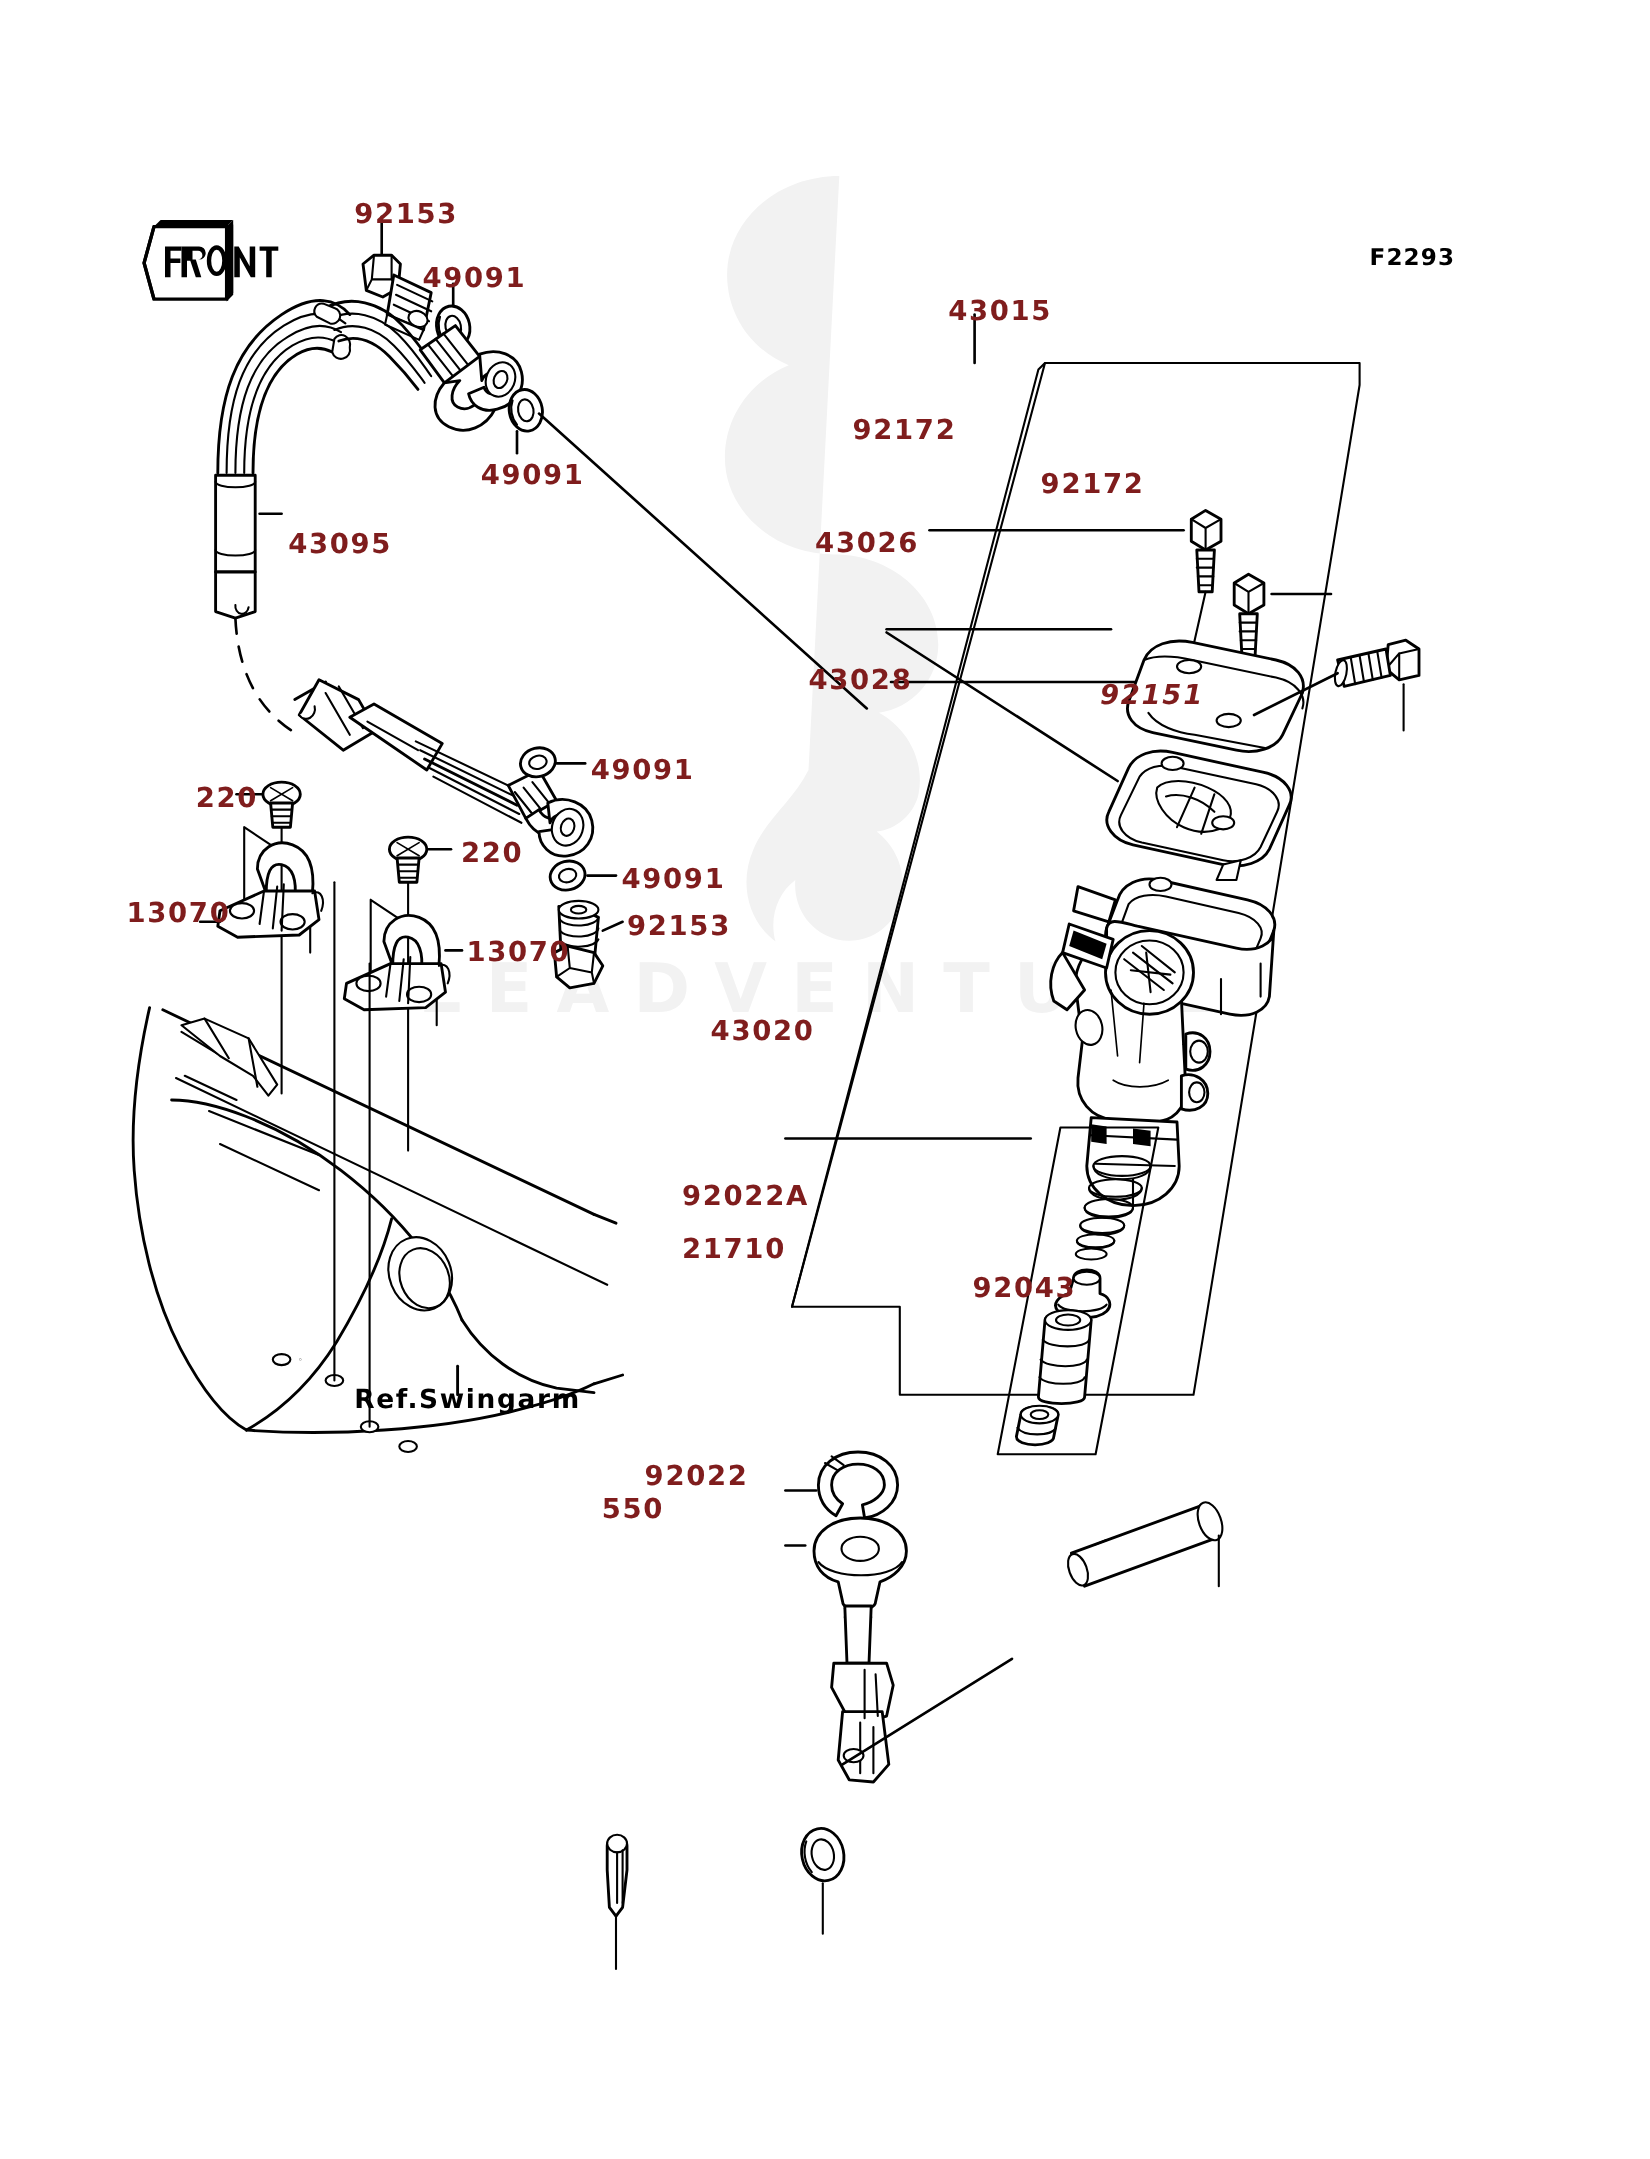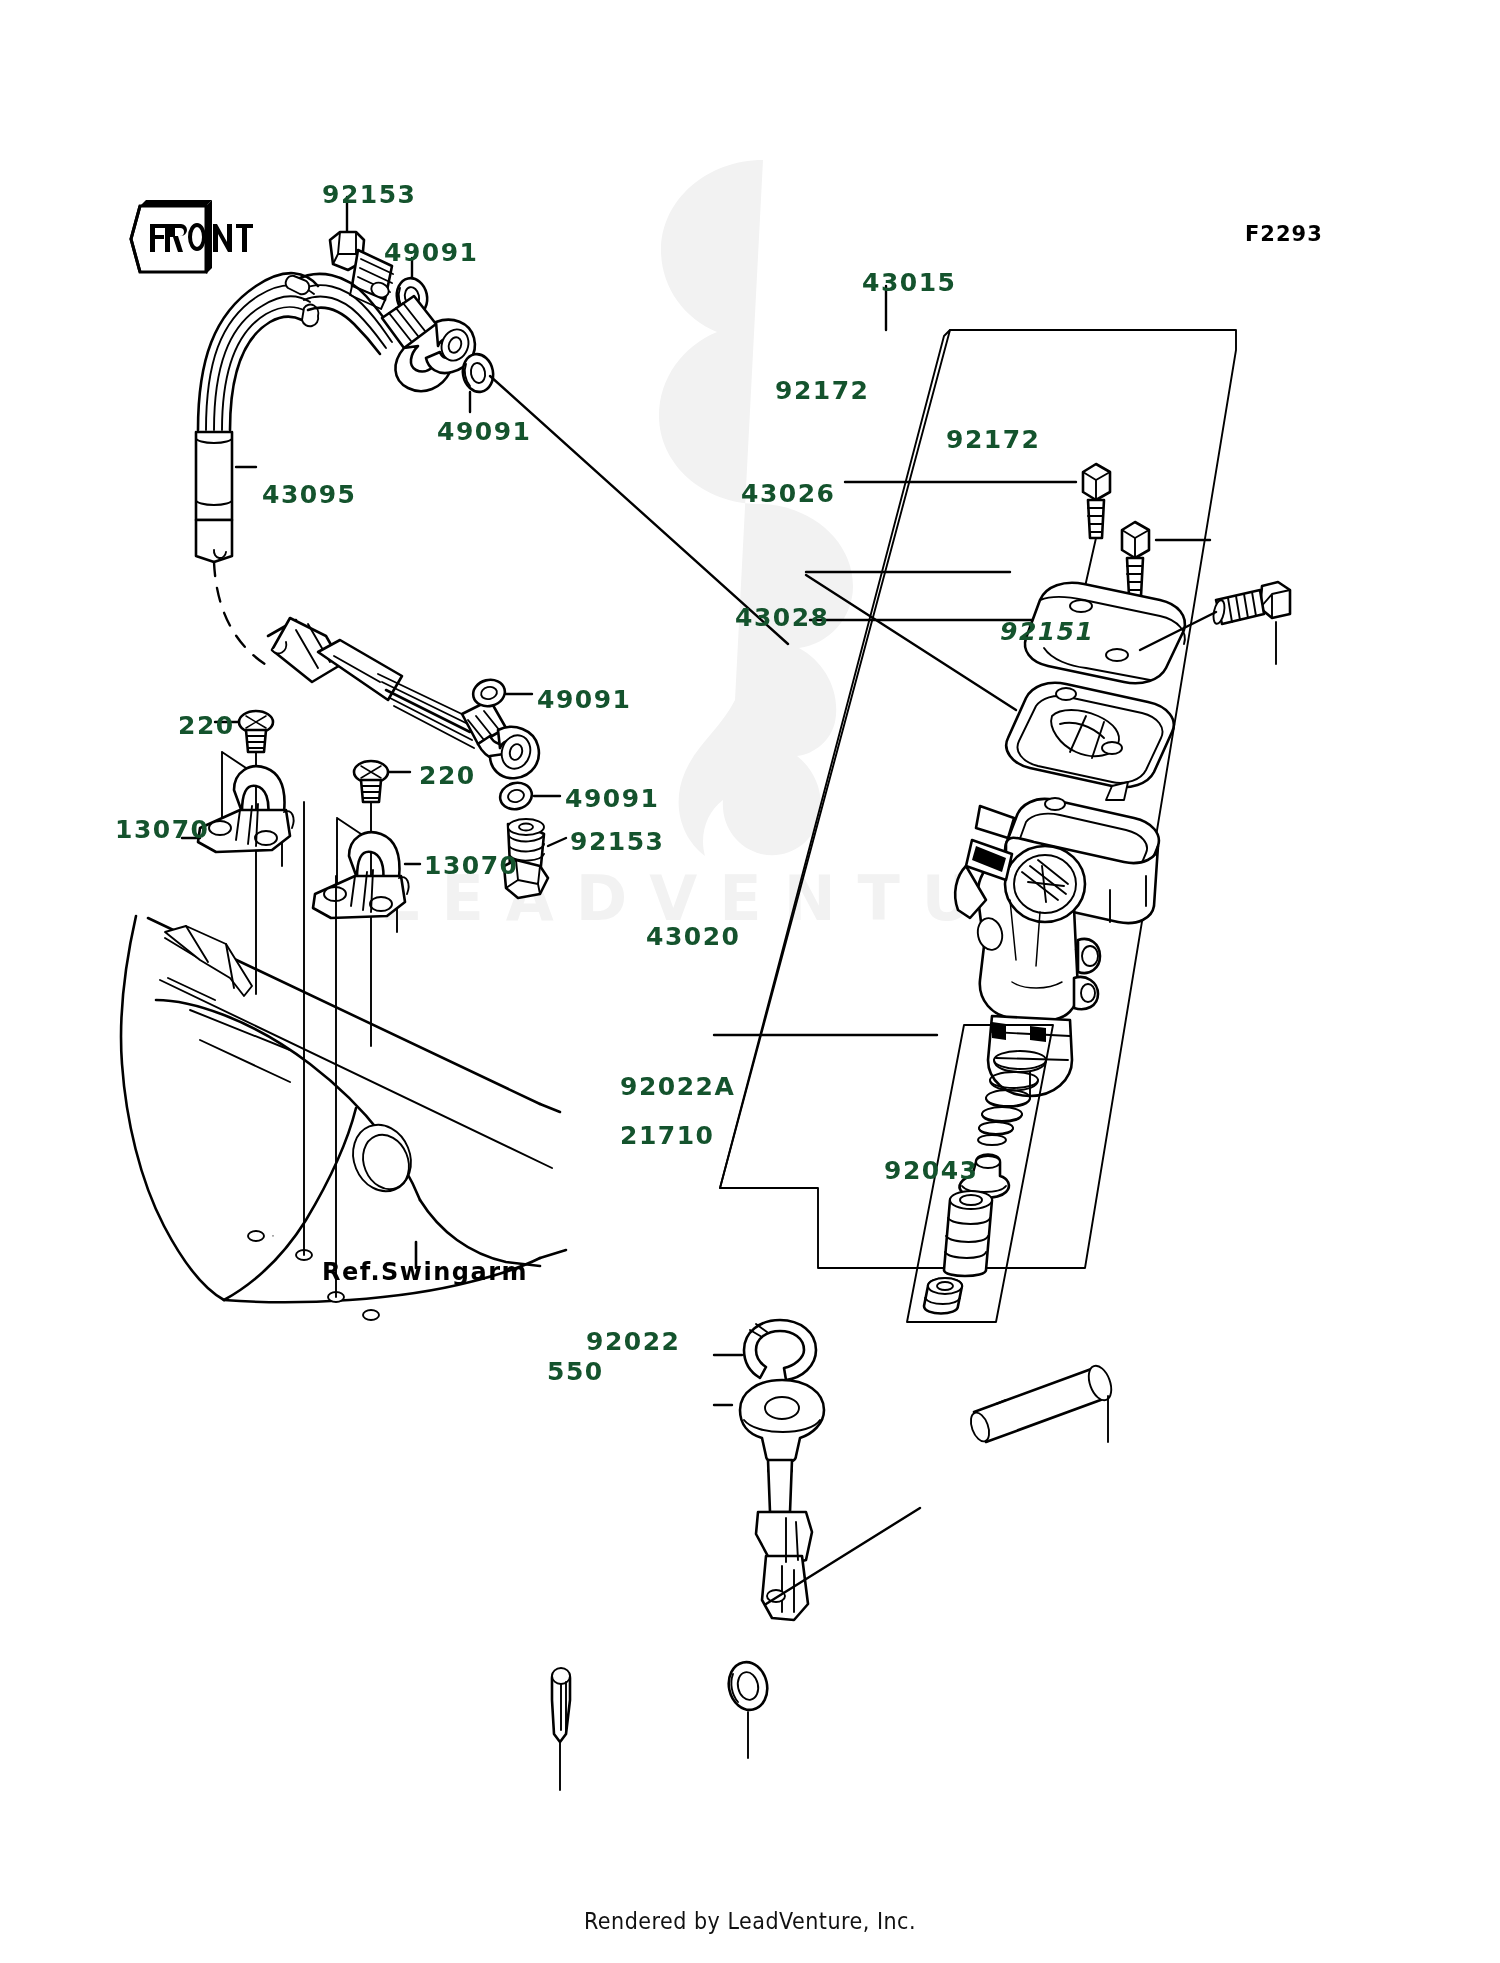--- a/index.html
+++ b/index.html
@@ -1,21 +1,21 @@
 <!DOCTYPE html>
 <html><head>
 <meta charset="utf-8">
 <style>
   html,body{margin:0;padding:0;background:#fff;}
   body{width:1500px;height:1963px;position:relative;overflow:hidden;
        font-family:"DejaVu Sans","Liberation Sans",sans-serif;color:#000;}
   #sheet{position:absolute;inset:0;}
   svg{position:absolute;top:0;left:0;width:1500px;height:1963px;}
   .lbl{position:absolute;font-family:"DejaVu Sans","Liberation Sans",sans-serif;
-       font-weight:bold;font-size:25px;letter-spacing:1.5px;white-space:nowrap;color:#14532d;}
+       font-weight:bold;font-size:25px;letter-spacing:1.5px;white-space:nowrap;color:#7f1d1d;}
   .diagcode{position:absolute;font-size:21px;font-weight:bold;letter-spacing:1px;color:#000;text-align:right;}
   .footer{position:absolute;left:0;width:1500px;text-align:center;
           font-family:"DejaVu Sans Condensed","DejaVu Sans","Liberation Sans",sans-serif;
           font-size:23px;color:#111;letter-spacing:.5px;}
   .refsw{position:absolute;font-weight:bold;font-size:24px;letter-spacing:1.5px;}
   .wm{position:absolute;color:#f2f2f2;font-weight:bold;user-select:none;}
 </style>
 </head>
 <body>
 
@@ -534,15 +534,14 @@
   <div class="lbl" style="left:424px;top:851px;">13070</div>
   <div class="lbl" style="left:646px;top:922px;">43020</div>
   <div class="lbl" style="left:620px;top:1072px;">92022A</div>
   <div class="lbl" style="left:620px;top:1121px;">21710</div>
   <div class="lbl" style="left:884px;top:1156px;">92043</div>
   <div class="lbl" style="left:586px;top:1327px;">92022</div>
   <div class="lbl" style="left:547px;top:1357px;">550</div>
 
   <div class="refsw" style="left:322px;top:1258px;">Ref.Swingarm</div>
 
-  <div class="footer" style="top:1908px;">Rendered by LeadVenture, Inc.</div>
 
 </div>
 
 </body></html>

